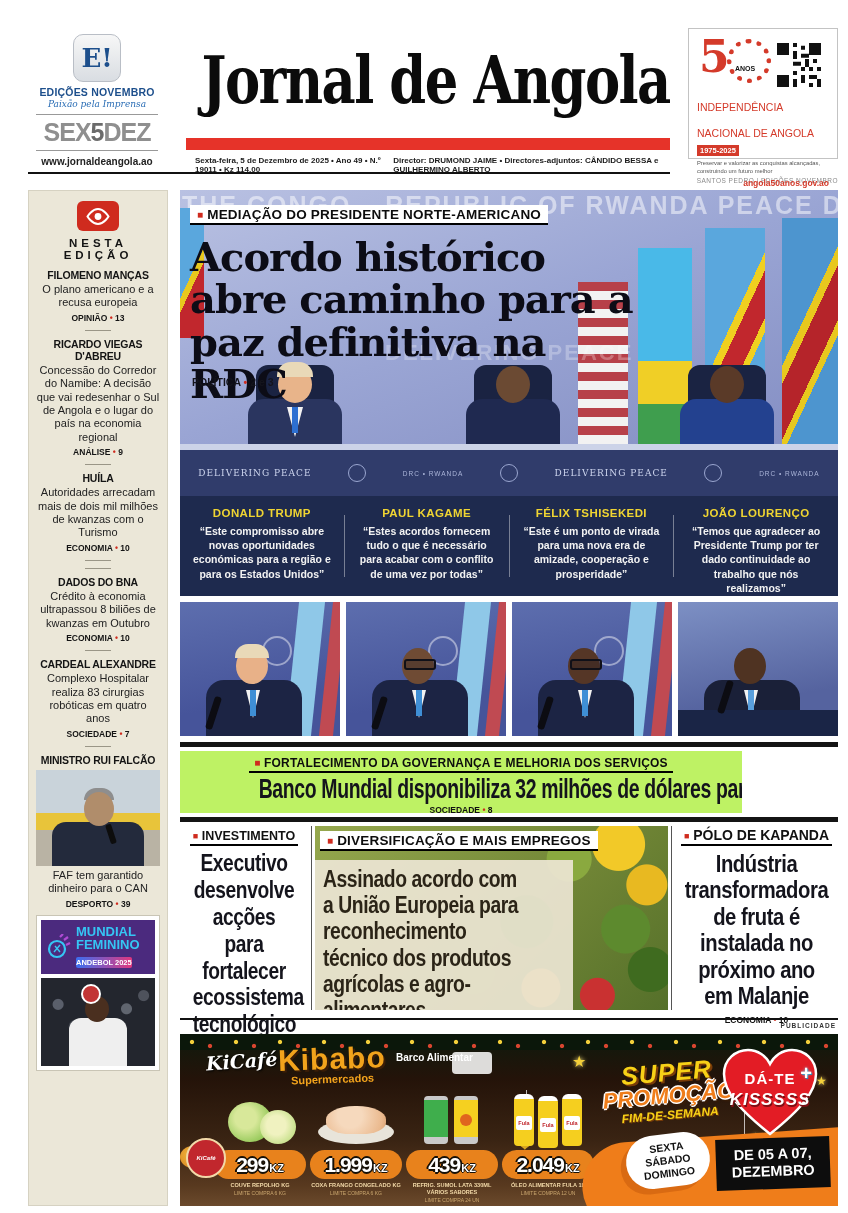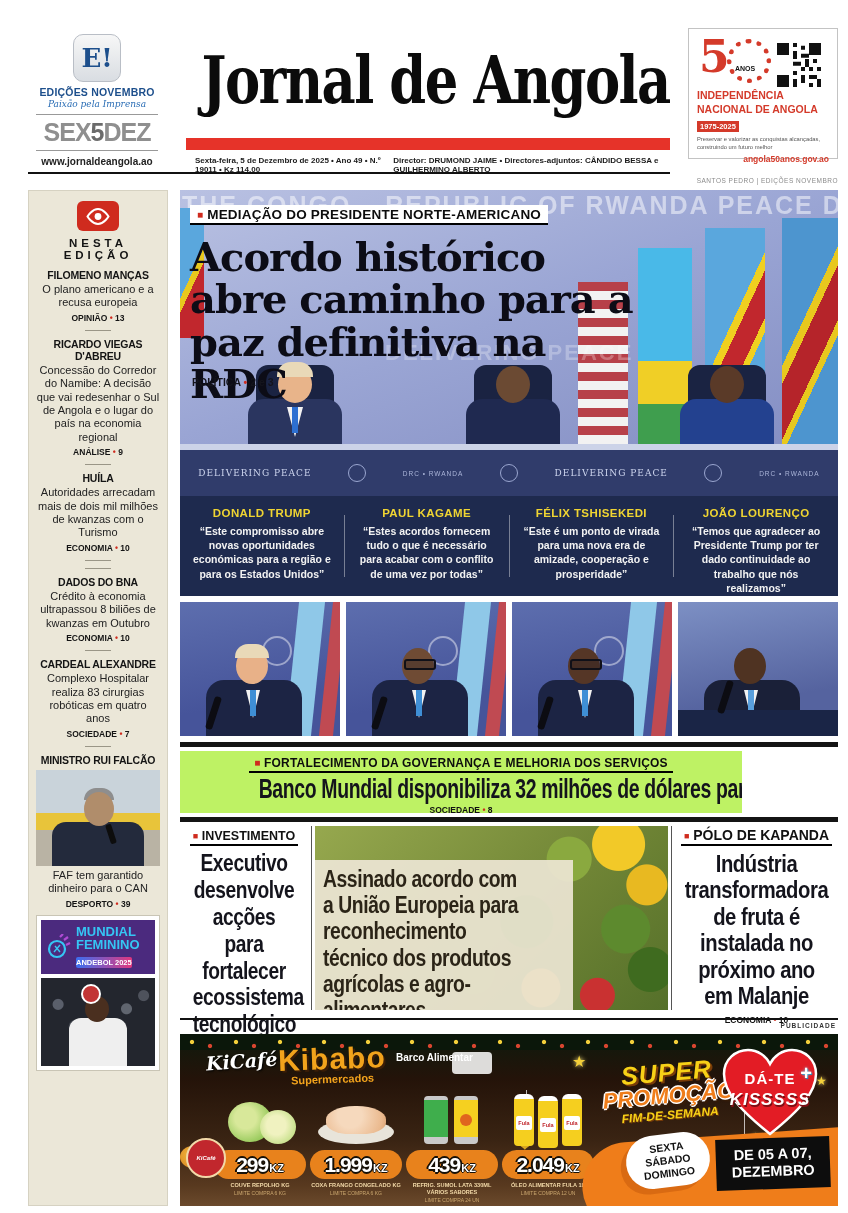--- a/index.html
+++ b/index.html
@@ -27,21 +27,21 @@
   .credit{position:absolute;right:10px;top:177px;width:300px;text-align:right;font-size:6.5px;
           color:#8a8a8a;letter-spacing:.5px;}
   .badge{position:absolute;left:688px;top:28px;width:150px;height:131px;border:1px solid #c3c3c3;
          background:#fff;box-sizing:border-box;padding:6px 8px;}
   .b50{position:relative;height:52px;}
   .b50 .five{position:absolute;left:2px;top:-4px;font-size:44px;font-weight:bold;color:#d43a2a;
              font-family:"DejaVu Serif",serif;}
   .b50 .ring{position:absolute;left:30px;top:4px;width:34px;height:34px;border:5px dotted #d43a2a;border-radius:50%;}
   .b50 .anos{position:absolute;left:38px;top:30px;font-size:7px;font-weight:bold;color:#111;}
   .qr{position:absolute;right:8px;top:8px;width:44px;height:44px;}
-  .bt1{font-size:10.5px;font-weight:bold;color:#d43a2a;line-height:1.15;margin-top:2px;}
+  .bt1{font-size:10.5px;font-weight:normal;color:#d43a2a;line-height:1.15;margin-top:14px;}
   .byrs{display:inline-block;font-size:7.5px;font-weight:bold;color:#fff;background:#d43a2a;padding:1px 3px;margin-top:2px;}
   .bsmall{font-size:5.8px;color:#555;margin-top:3px;line-height:1.3;}
   .burl{font-size:8.5px;font-weight:bold;color:#d43a2a;text-align:right;margin-top:3px;}
   
   .sidebar{position:absolute;left:28px;top:190px;width:140px;height:1016px;background:#ebe7d8;
            border:1px solid #d6d2c2;box-sizing:border-box;padding:10px 7px 6px;text-align:center;overflow:hidden;}
   .eyebox{width:42px;height:30px;border-radius:6px;background:#cf2b1e;margin:0 auto 6px;
           display:flex;align-items:center;justify-content:center;}
   .sbhead{font-size:11.5px;font-weight:bold;letter-spacing:4px;color:#141414;margin-bottom:8px;}
   .sbitem{margin-bottom:2px;}
@@ -500,20 +500,21 @@
 
     <div class="cols">
       <div class="col1">
         <div class="kc"><span class="sq">■</span> <span>INVESTIMENTO</span></div>
         <div class="ch1">Executivo desenvolve acções para fortalecer ecossistema tecnológico</div>
         <div class="csec"><span>POLÍTICA</span> <span class="dot">•</span> <span>5</span></div>
       </div>
       <div class="vsep"></div>
       <div class="col2">
         <div class="fruit"></div>
+        <div class="kicker k3"><span class="sq">■</span> <span>DIVERSIFICAÇÃO E MAIS EMPREGOS</span></div>
         <div class="beige">
           <div class="ch2" style="white-space:normal">Assinado acordo com a União Europeia para reconhecimento técnico dos produtos agrícolas e agro-alimentares</div>
 
         </div>
       </div>
       <div class="vsep"></div>
       <div class="col3">
         <div class="kc" style="font-size:14px"><span class="sq">■</span> <span>PÓLO DE KAPANDA</span></div>
         <div class="ch3">Indústria transformadora de fruta é instalada no próximo ano em Malanje</div>
         <div class="csec"><span>ECONOMIA</span> <span class="dot">•</span> <span>10</span></div>

